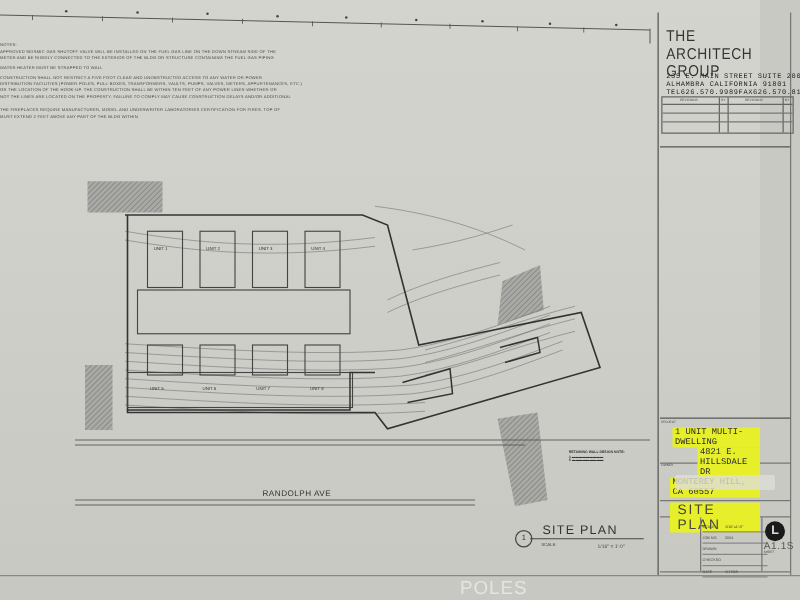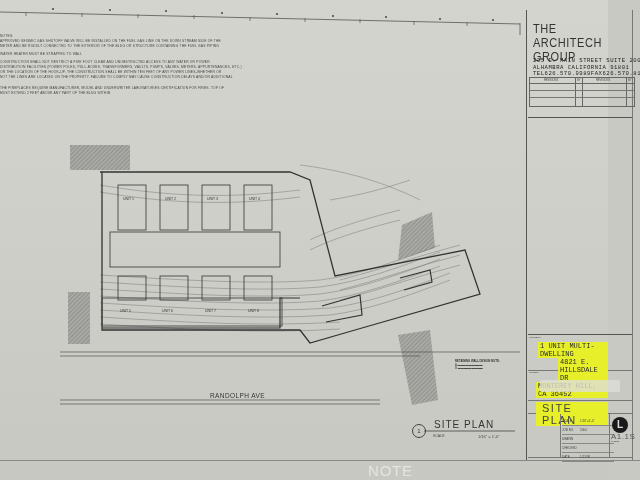--- a/index.html
+++ b/index.html
@@ -105,21 +105,21 @@
     <span class="h" style="left:14px;top:1px">REVISIONS</span>
     <span class="h" style="left:47px;top:1px">BY</span>
     <span class="h" style="left:66px;top:1px">REVISIONS</span>
     <span class="h" style="left:98px;top:1px">BY</span>
   </div>
 
   <div class="abs" style="left:529px;top:336px;font-size:2.5px;color:#444">PROJECT</div>
   <div class="proj">
     <span class="hl">1 UNIT MULTI-DWELLING</span>
     <span class="hl" style="margin-left:20px">4821 E. HILLSDALE DR</span>
-    <span class="hl" style="margin-left:-2px">MONTEREY HILL, CA 36452</span>
+    <span class="hl" style="margin-left:-2px">MONTEREY HILL, CA 60557</span>
   </div>
   <div class="abs" style="left:529px;top:371px;font-size:2.5px;color:#444">OWNER</div>
   <div class="abs" style="left:540px;top:380px;width:80px;height:12px;background:#dedeD9;opacity:0.8;border-radius:2px"></div>
 
   <div class="sheet-title hl">SITE PLAN</div>
 
   <div class="tbl">
     <div class="r">
         <span>SCALE</span>
         <span>1/16"=1'-0"</span>
@@ -232,14 +232,14 @@
     <div class="t"><span>B</span> ▬▬▬▬▬▬▬▬▬</div>
   </div>
 
   <div class="street">RANDOLPH AVE</div>
   <div class="detail-circle">1</div>
   <div class="site-plan-label">SITE PLAN</div>
   <div class="scale-label">SCALE</div>
   <div class="scale-val">1/16" = 1'-0"</div>
 
   <div class="border-h" style="left:0;top:460px;width:640px;background:#888;"></div>
-  <div class="watermark">NOTE</div>
+  <div class="watermark">POLES</div>
 </div>
 
 </body></html>

